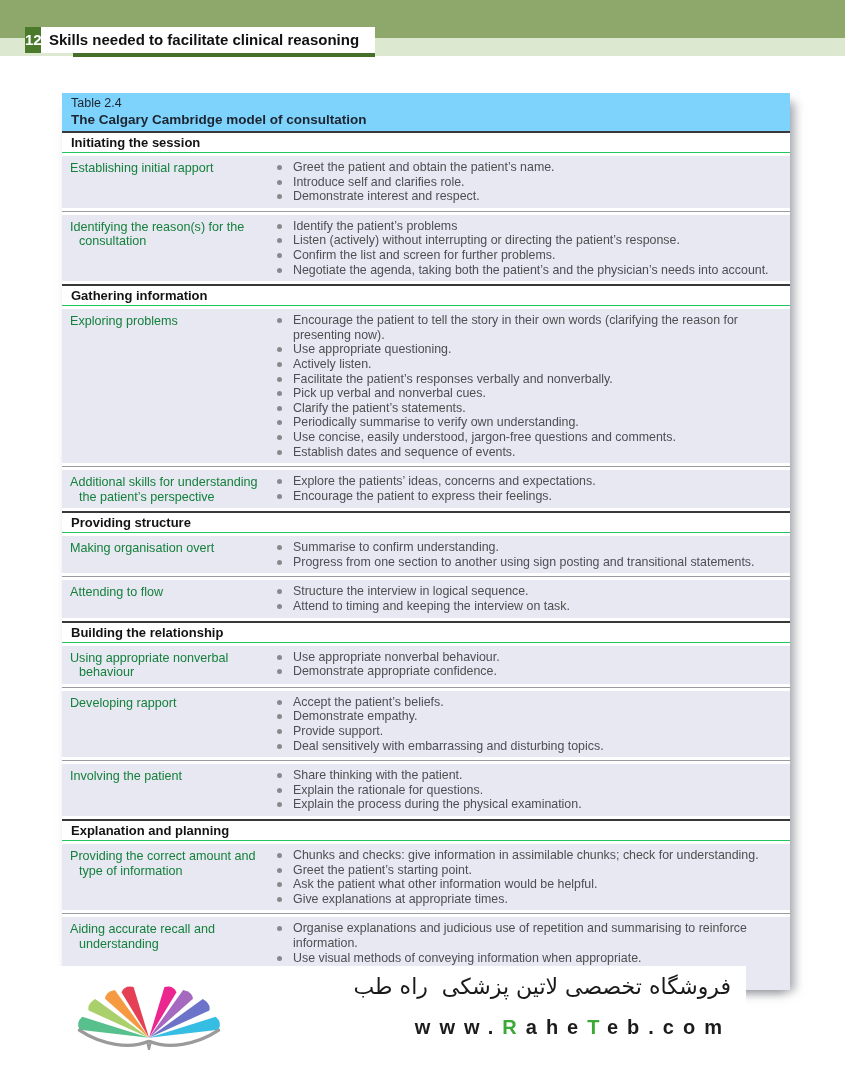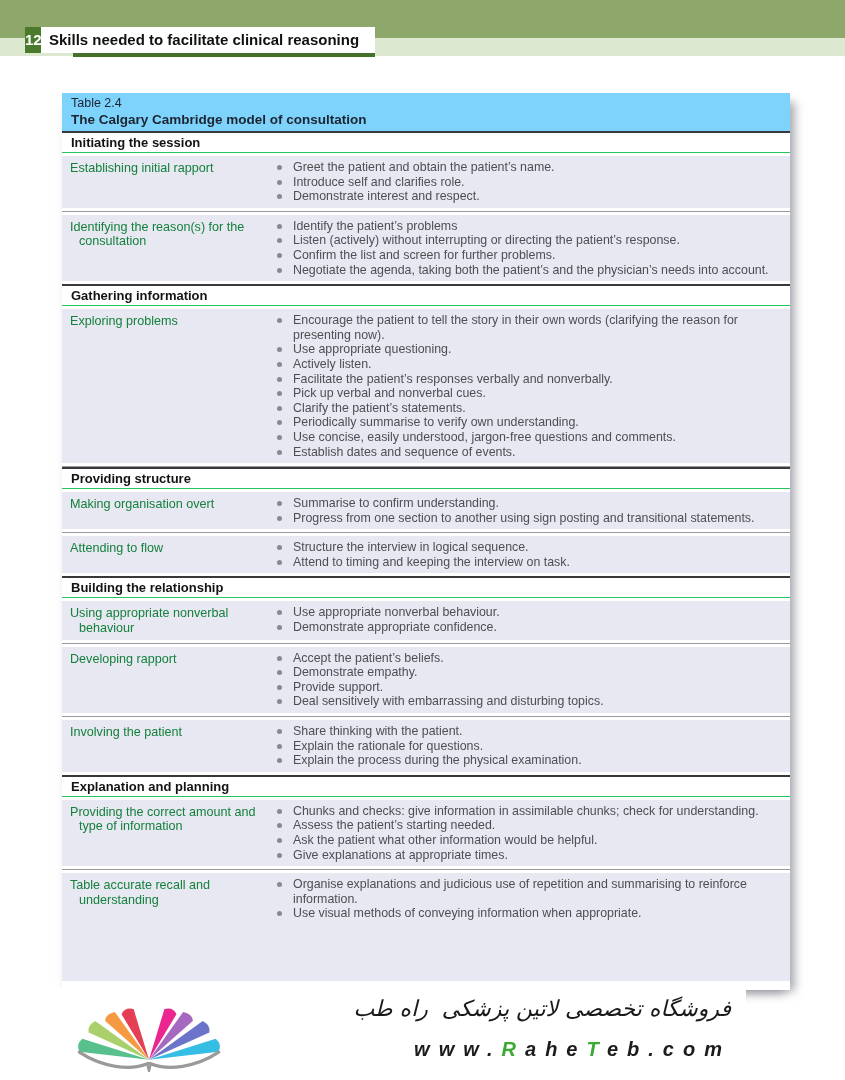--- a/index.html
+++ b/index.html
@@ -31,21 +31,21 @@
   .t-label { width: 206px; flex: 0 0 206px; font-size: 12.6px; line-height: 14.6px; color: #15803d;
              padding: 1px 10px 0 17px; text-indent: -9px; }
   .t-bullets { flex: 1 1 auto; list-style: none; padding-right: 8px; }
   .t-bullets li { position: relative; padding-left: 25px; font-size: 12.4px; line-height: 14.6px; color: #4e4f53; }
   .t-bullets li::before { content: ""; position: absolute; left: 9px; top: 5px; width: 5px; height: 5px;
                           border-radius: 50%; background: #88888d; }
   .row-sep { border-top: 1px solid #9a9aa0; margin: 0; height: 0; }
   .t-row.last { padding-bottom: 60px; margin-bottom: 0; }
 
   
-  .footer { position: absolute; left: 0; top: 988px; width: 746px; height: 84px; background: #ffffff; font-style: italic; }
+  .footer { position: absolute; left: 0; top: 966px; width: 746px; height: 84px; background: #ffffff; }
   .logo { position: absolute; left: 70px; top: 4px; }
   .footer-text { position: absolute; right: 15px; top: 6px; text-align: right; }
   .store-name { direction: rtl; font-family: "DejaVu Sans", sans-serif; font-size: 22px; color: #191919;
                 line-height: 30px; white-space: pre; }
   .site-url { font-size: 20px; letter-spacing: 9px; font-weight: 700; color: #1c1c1c; line-height: 34px;
               margin-top: 8px; white-space: nowrap; }
   .site-url .accent { color: var(--url-accent, #3aaa35); }
 </style>
 </head>
 <body>
@@ -95,20 +95,27 @@
           <li>Actively listen.</li>
           <li>Facilitate the patient’s responses verbally and nonverbally.</li>
           <li>Pick up verbal and nonverbal cues.</li>
           <li>Clarify the patient’s statements.</li>
           <li>Periodically summarise to verify own understanding.</li>
           <li>Use concise, easily understood, jargon-free questions and comments.</li>
           <li>Establish dates and sequence of events.</li>
         </ul>
   </div>
 <div class="row-sep"></div>
+  <div class="t-row">
+    <div class="t-label">Additional skills for understanding the patient’s perspective</div>
+    <ul class="t-bullets">
+          <li>Explore the patients’ ideas, concerns and expectations.</li>
+          <li>Encourage the patient to express their feelings.</li>
+        </ul>
+  </div>
 
   <div class="section-heading">Providing structure</div>
 
   <div class="t-row">
     <div class="t-label">Making organisation overt</div>
     <ul class="t-bullets">
           <li>Summarise to confirm understanding.</li>
           <li>Progress from one section to another using sign posting and transitional statements.</li>
         </ul>
   </div>
@@ -149,28 +156,28 @@
           <li>Explain the process during the physical examination.</li>
         </ul>
   </div>
 
   <div class="section-heading">Explanation and planning</div>
 
   <div class="t-row">
     <div class="t-label">Providing the correct amount and type of information</div>
     <ul class="t-bullets">
           <li>Chunks and checks: give information in assimilable chunks; check for understanding.</li>
-          <li>Assess the patient’s starting needed.</li>
+          <li>Greet the patient’s starting point.</li>
           <li>Ask the patient what other information would be helpful.</li>
           <li>Give explanations at appropriate times.</li>
         </ul>
   </div>
 <div class="row-sep"></div>
   <div class="t-row last">
-    <div class="t-label">Table accurate recall and understanding</div>
+    <div class="t-label">Aiding accurate recall and understanding</div>
     <ul class="t-bullets">
           <li>Organise explanations and judicious use of repetition and summarising to reinforce information.</li>
           <li>Use visual methods of conveying information when appropriate.</li>
         </ul>
   </div>
 </div>
 </div>
 
 <div class="footer">
   <svg class="logo" width="158" height="80" viewBox="0 0 160 85">

